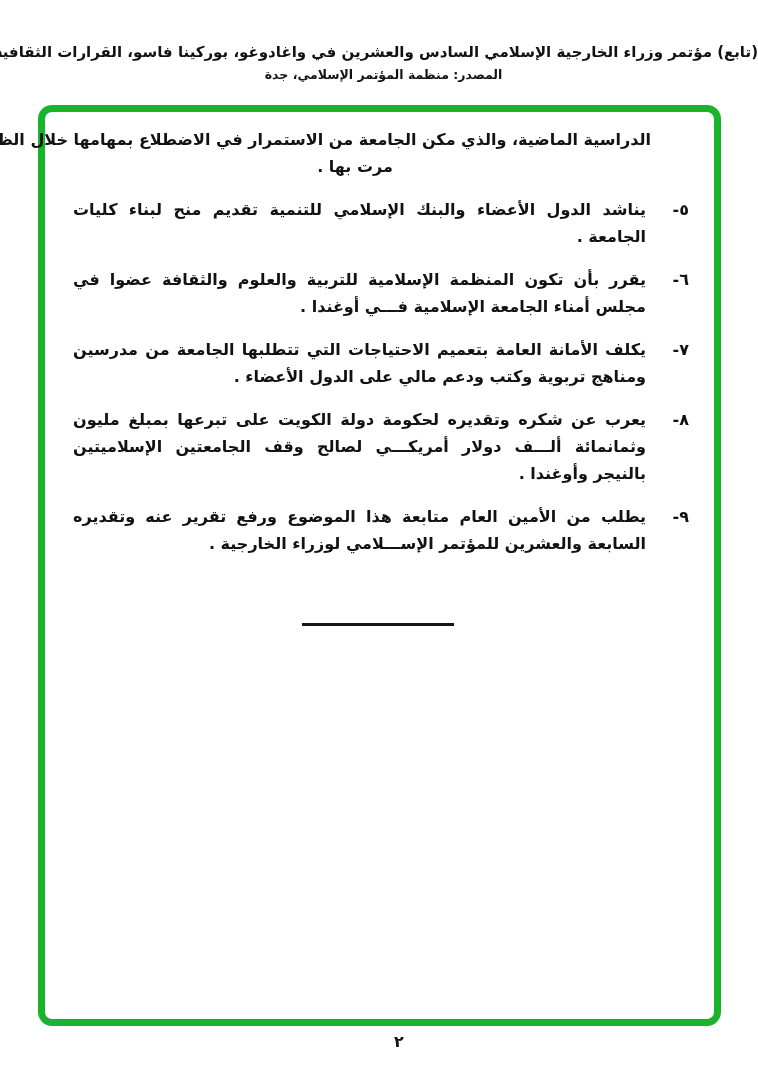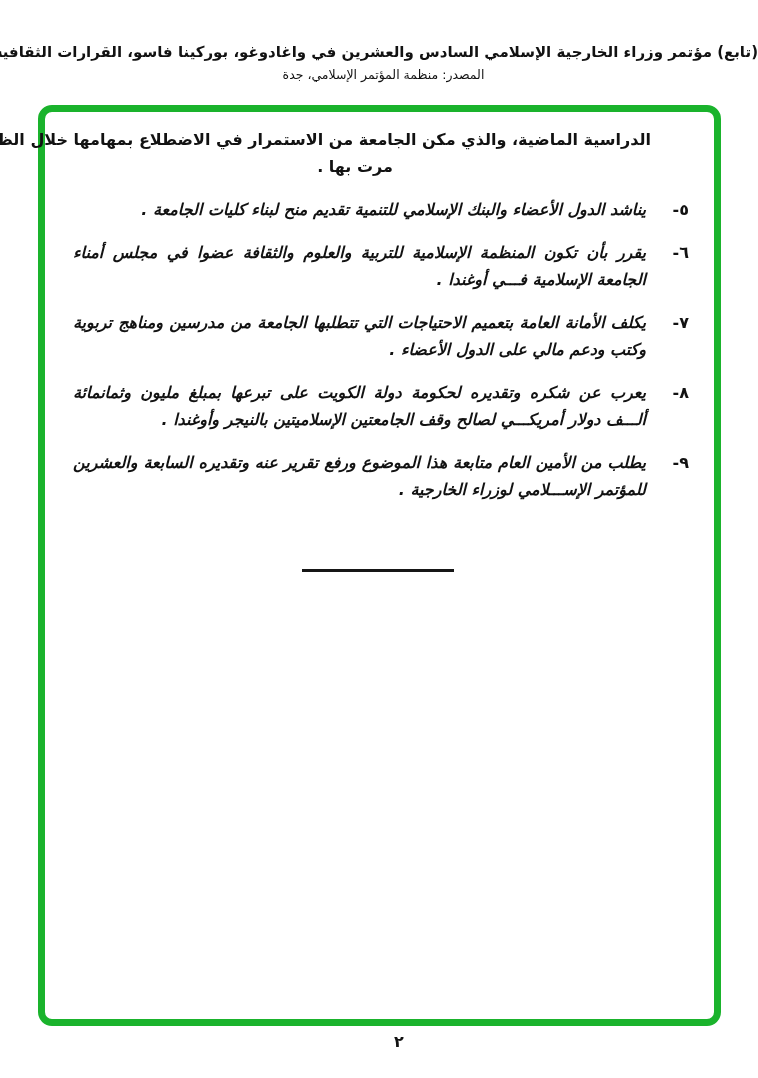--- a/index.html
+++ b/index.html
@@ -27,21 +27,21 @@
   }
   .doc-header .title-line {
     font-size: 15px;
     font-weight: bold;
     white-space: nowrap;
     letter-spacing: 0px;
     line-height: 24px;
   }
   .doc-header .source-line {
     font-size: 12.5px;
-    font-weight: normal;
+    font-weight: bold;
     line-height: 20px;
     margin-top: 1px;
     margin-left: 9px;
   }
   
   .frame {
     position: absolute;
     left: 38px;
     top: 105px;
     width: 683px;
@@ -78,21 +78,20 @@
   }
   .item .num {
     flex: 0 0 43px;
     text-align: right;
     padding-left: 0;
   }
   .item .txt {
     flex: 1 1 auto;
     text-align: justify;
     text-align-last: right;
-    font-style: italic;
   }
   .divider {
     width: 152px;
     height: 3px;
     background: #161616;
     margin: 66px auto 0 auto;
     transform: translateX(-3px);
   }
   
   .page-number {

